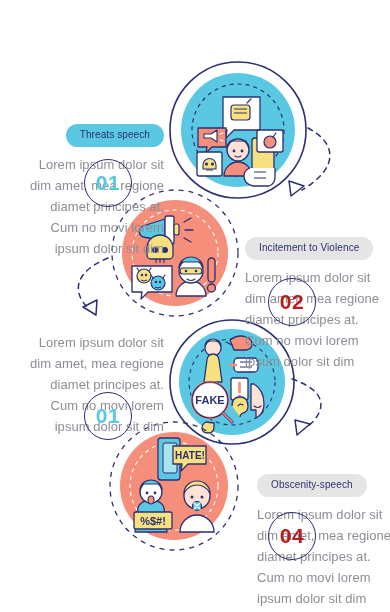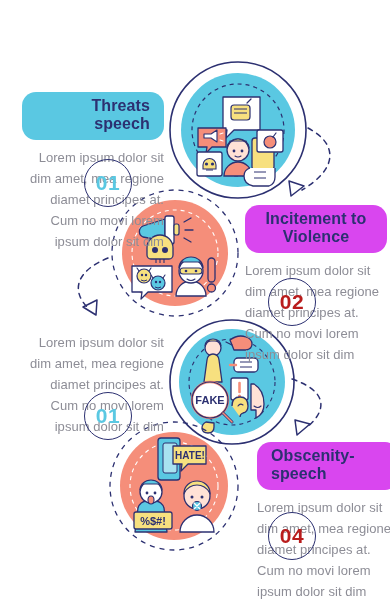--- a/index.html
+++ b/index.html
@@ -15,29 +15,30 @@
 
   
   .block{position:absolute;width:142px;}
   .block.left{text-align:right;}
   .block.right{text-align:left;}
 
   .pill{
     display:inline-block;
     border-radius:14px;
     padding:5px 14px 6px 14px;
-    font-size:16px;
-    font-weight:bold;
+    font-size:10px;
+    font-weight:normal;
     color:#2c3071;
     line-height:1.15;
     letter-spacing:0.1px;
     white-space:normal;
+    margin-top:32px;
   }
   .pill.cyan{background:#5ac8e2;}
-  .pill.coral{background:#d946ef;}
+  .pill.coral{background:#e5e5e5;}
 
   .desc{
     margin-top:7px;
     font-size:13px;
     line-height:1.62;
     color:#8d8d96;
     letter-spacing:0.05px;
   }
 
   .badge{

